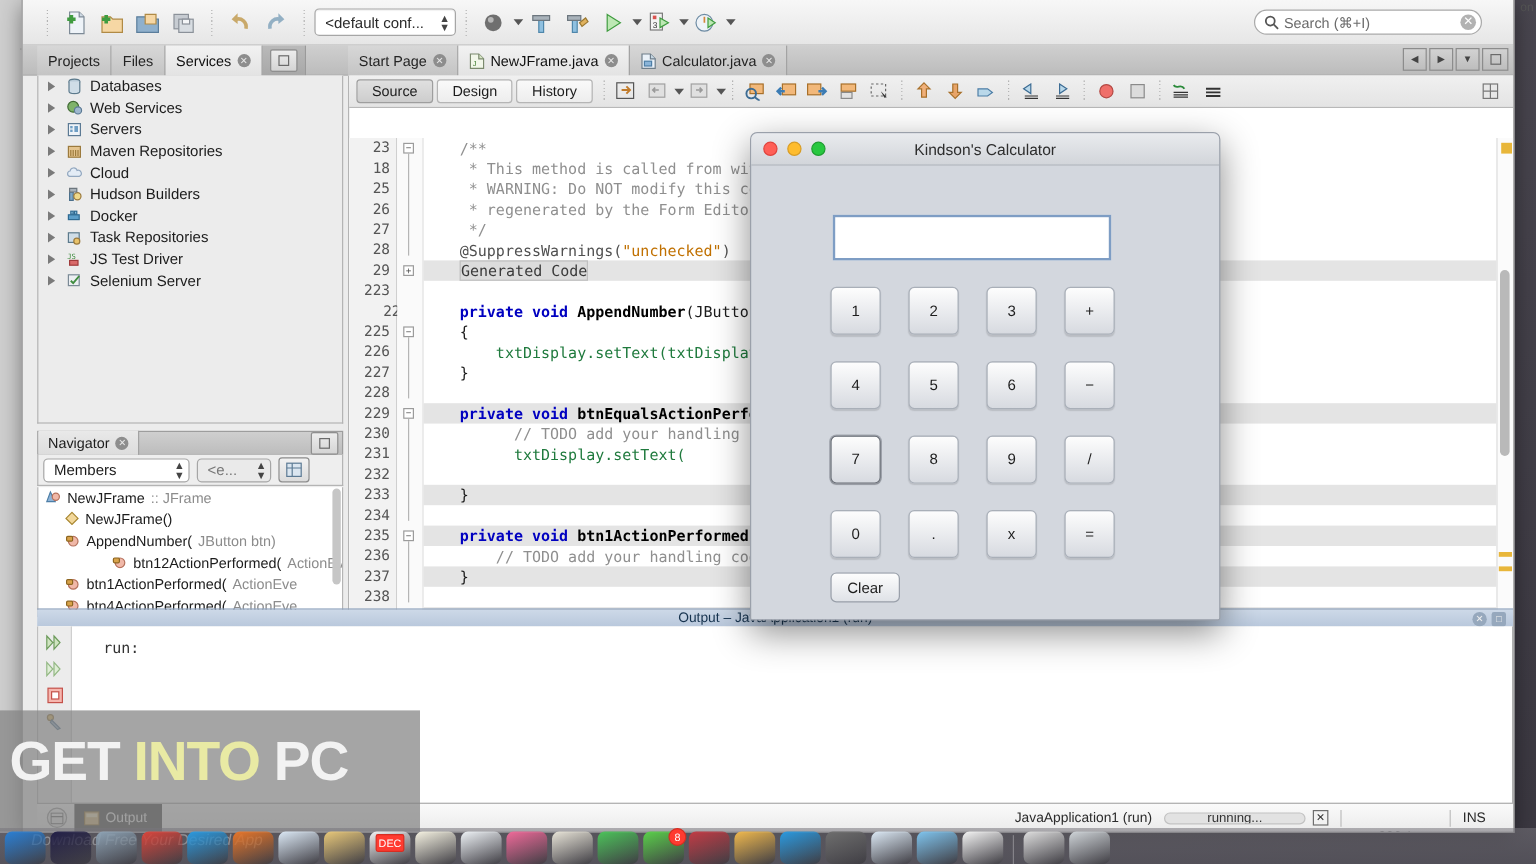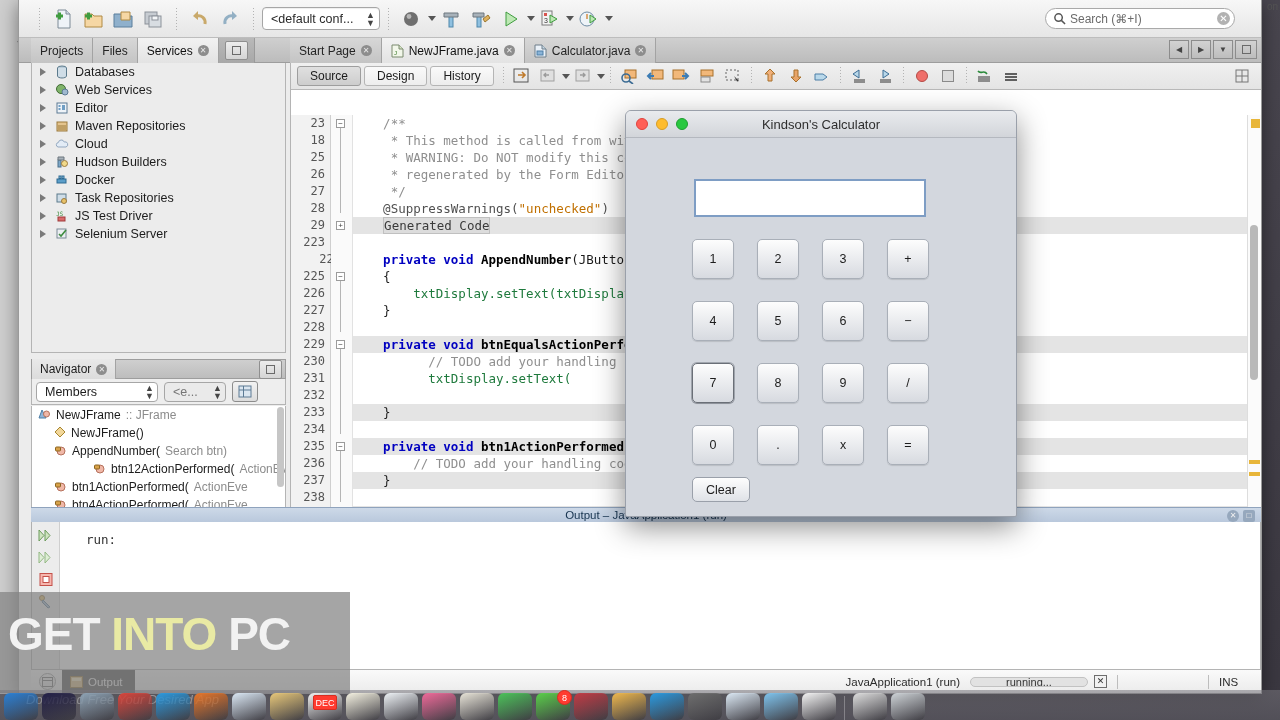--- a/index.html
+++ b/index.html
@@ -411,21 +411,21 @@
       <div class="trow">
         <span class="twist"></span>
         <span class="ticon">
             <svg width="14" height="14" viewBox="0 0 14 14">
               <rect x="2" y="2" width="10" height="10" fill="#eef3f8" stroke="#5c7a94"></rect>
               <rect x="3.5" y="4" width="2" height="2" fill="#6f9ec4"></rect>
               <rect x="7" y="4" width="3" height="5" fill="#6f9ec4"></rect>
               <rect x="3.5" y="7" width="2" height="2" fill="#6f9ec4"></rect>
             </svg>
           </span>
-        <span>Editor</span>
+        <span>Servers</span>
       </div>
       <div class="trow">
         <span class="twist"></span>
         <span class="ticon">
             <svg width="14" height="14" viewBox="0 0 14 14">
               <rect x="2" y="3" width="10" height="9" fill="#e4c48e" stroke="#9b7a3d"></rect>
               <path d="M4 6v5M6 6v5M8 6v5M10 6v5" stroke="#9b7a3d"></path>
             </svg>
           </span>
         <span>Maven Repositories</span>
@@ -534,21 +534,21 @@
                 <path d="M6 1 11 6 6 11 1 6z" fill="#f2d79a" stroke="#a8862f"></path>
               </svg></span>
           <span>NewJFrame()</span>
         </div>
         <div class="nrow" style="padding-left:22px;">
           <span><svg width="13" height="13" viewBox="0 0 13 13">
                 <circle cx="7" cy="8" r="4" fill="#f0b8a8" stroke="#b5715c"></circle>
                 <rect x="1.5" y="4" width="5" height="4" rx="1" fill="#d8a24a" stroke="#8c6520"></rect>
               </svg></span>
           <span>AppendNumber(</span>
-          <span class="dim">Search btn)</span>
+          <span class="dim">JButton btn)</span>
         </div>
         <div class="nrow" style="padding-left:18px;margin-left:43px;">
           <span><svg width="13" height="13" viewBox="0 0 13 13">
                 <circle cx="7" cy="8" r="4" fill="#f0b8a8" stroke="#b5715c"></circle>
                 <rect x="1.5" y="4" width="5" height="4" rx="1" fill="#d8a24a" stroke="#8c6520"></rect>
               </svg></span>
           <span>btn12ActionPerformed(</span>
           <span class="dim">ActionEv</span>
         </div>
         <div class="nrow" style="padding-left:22px;">

